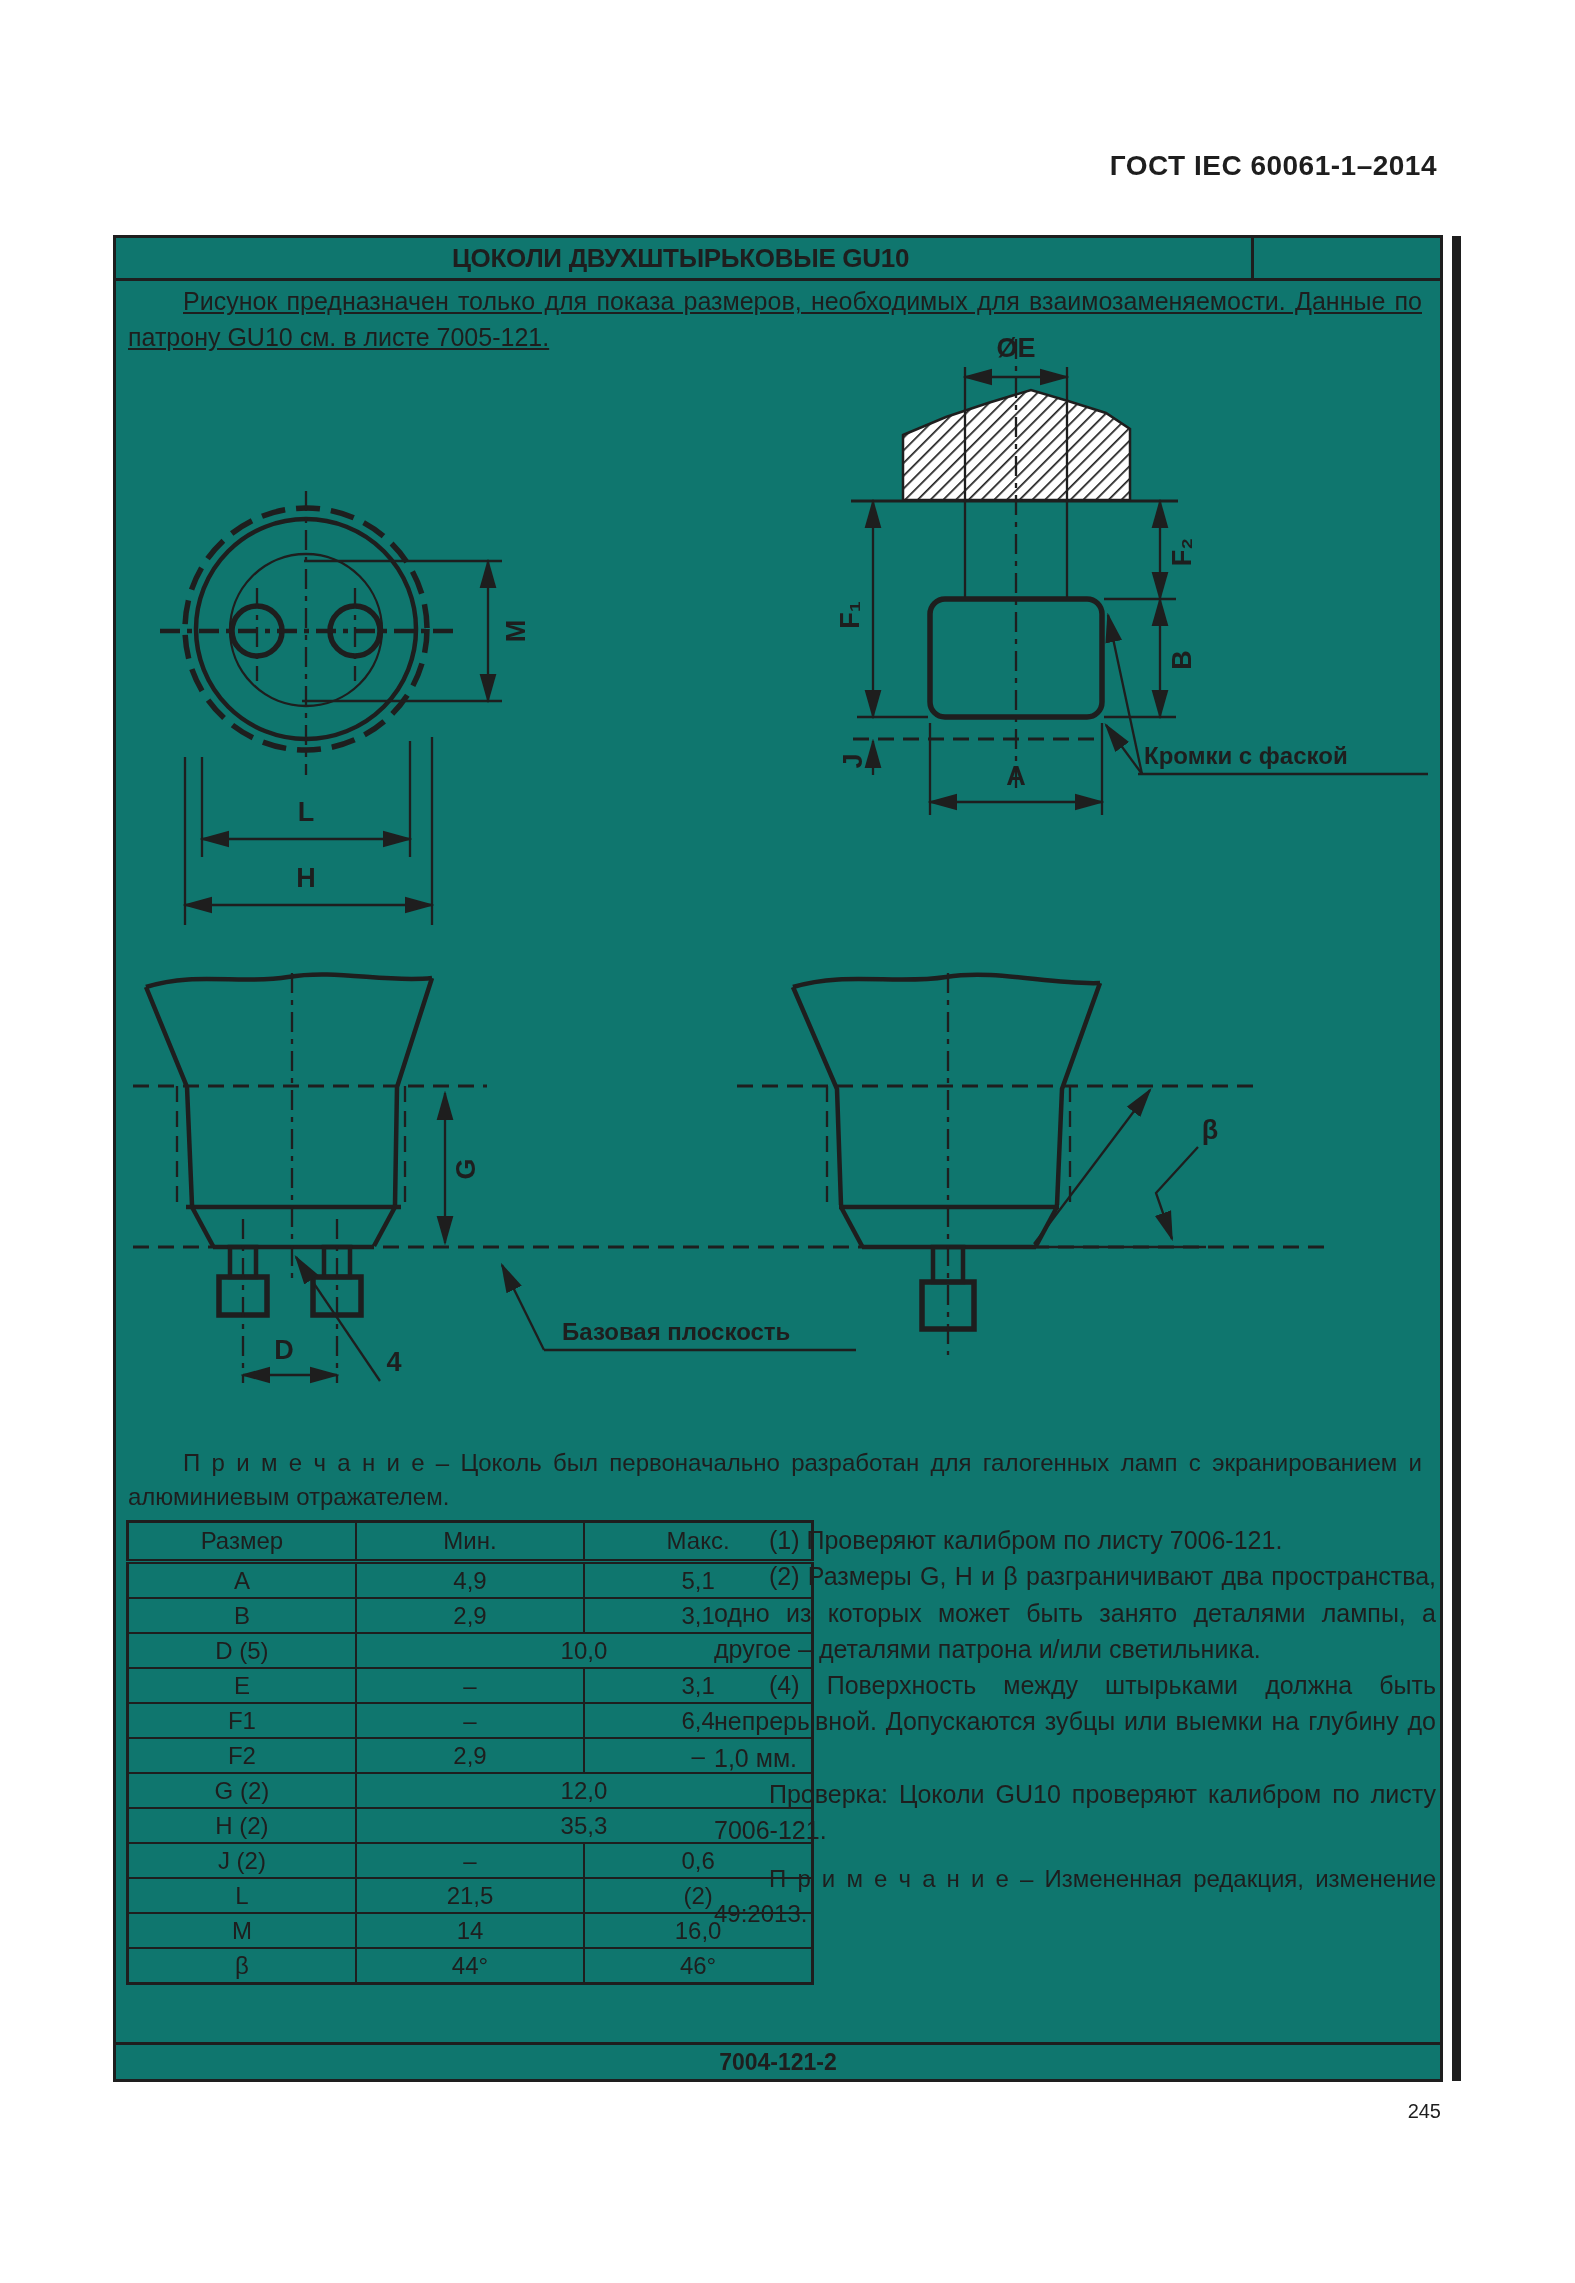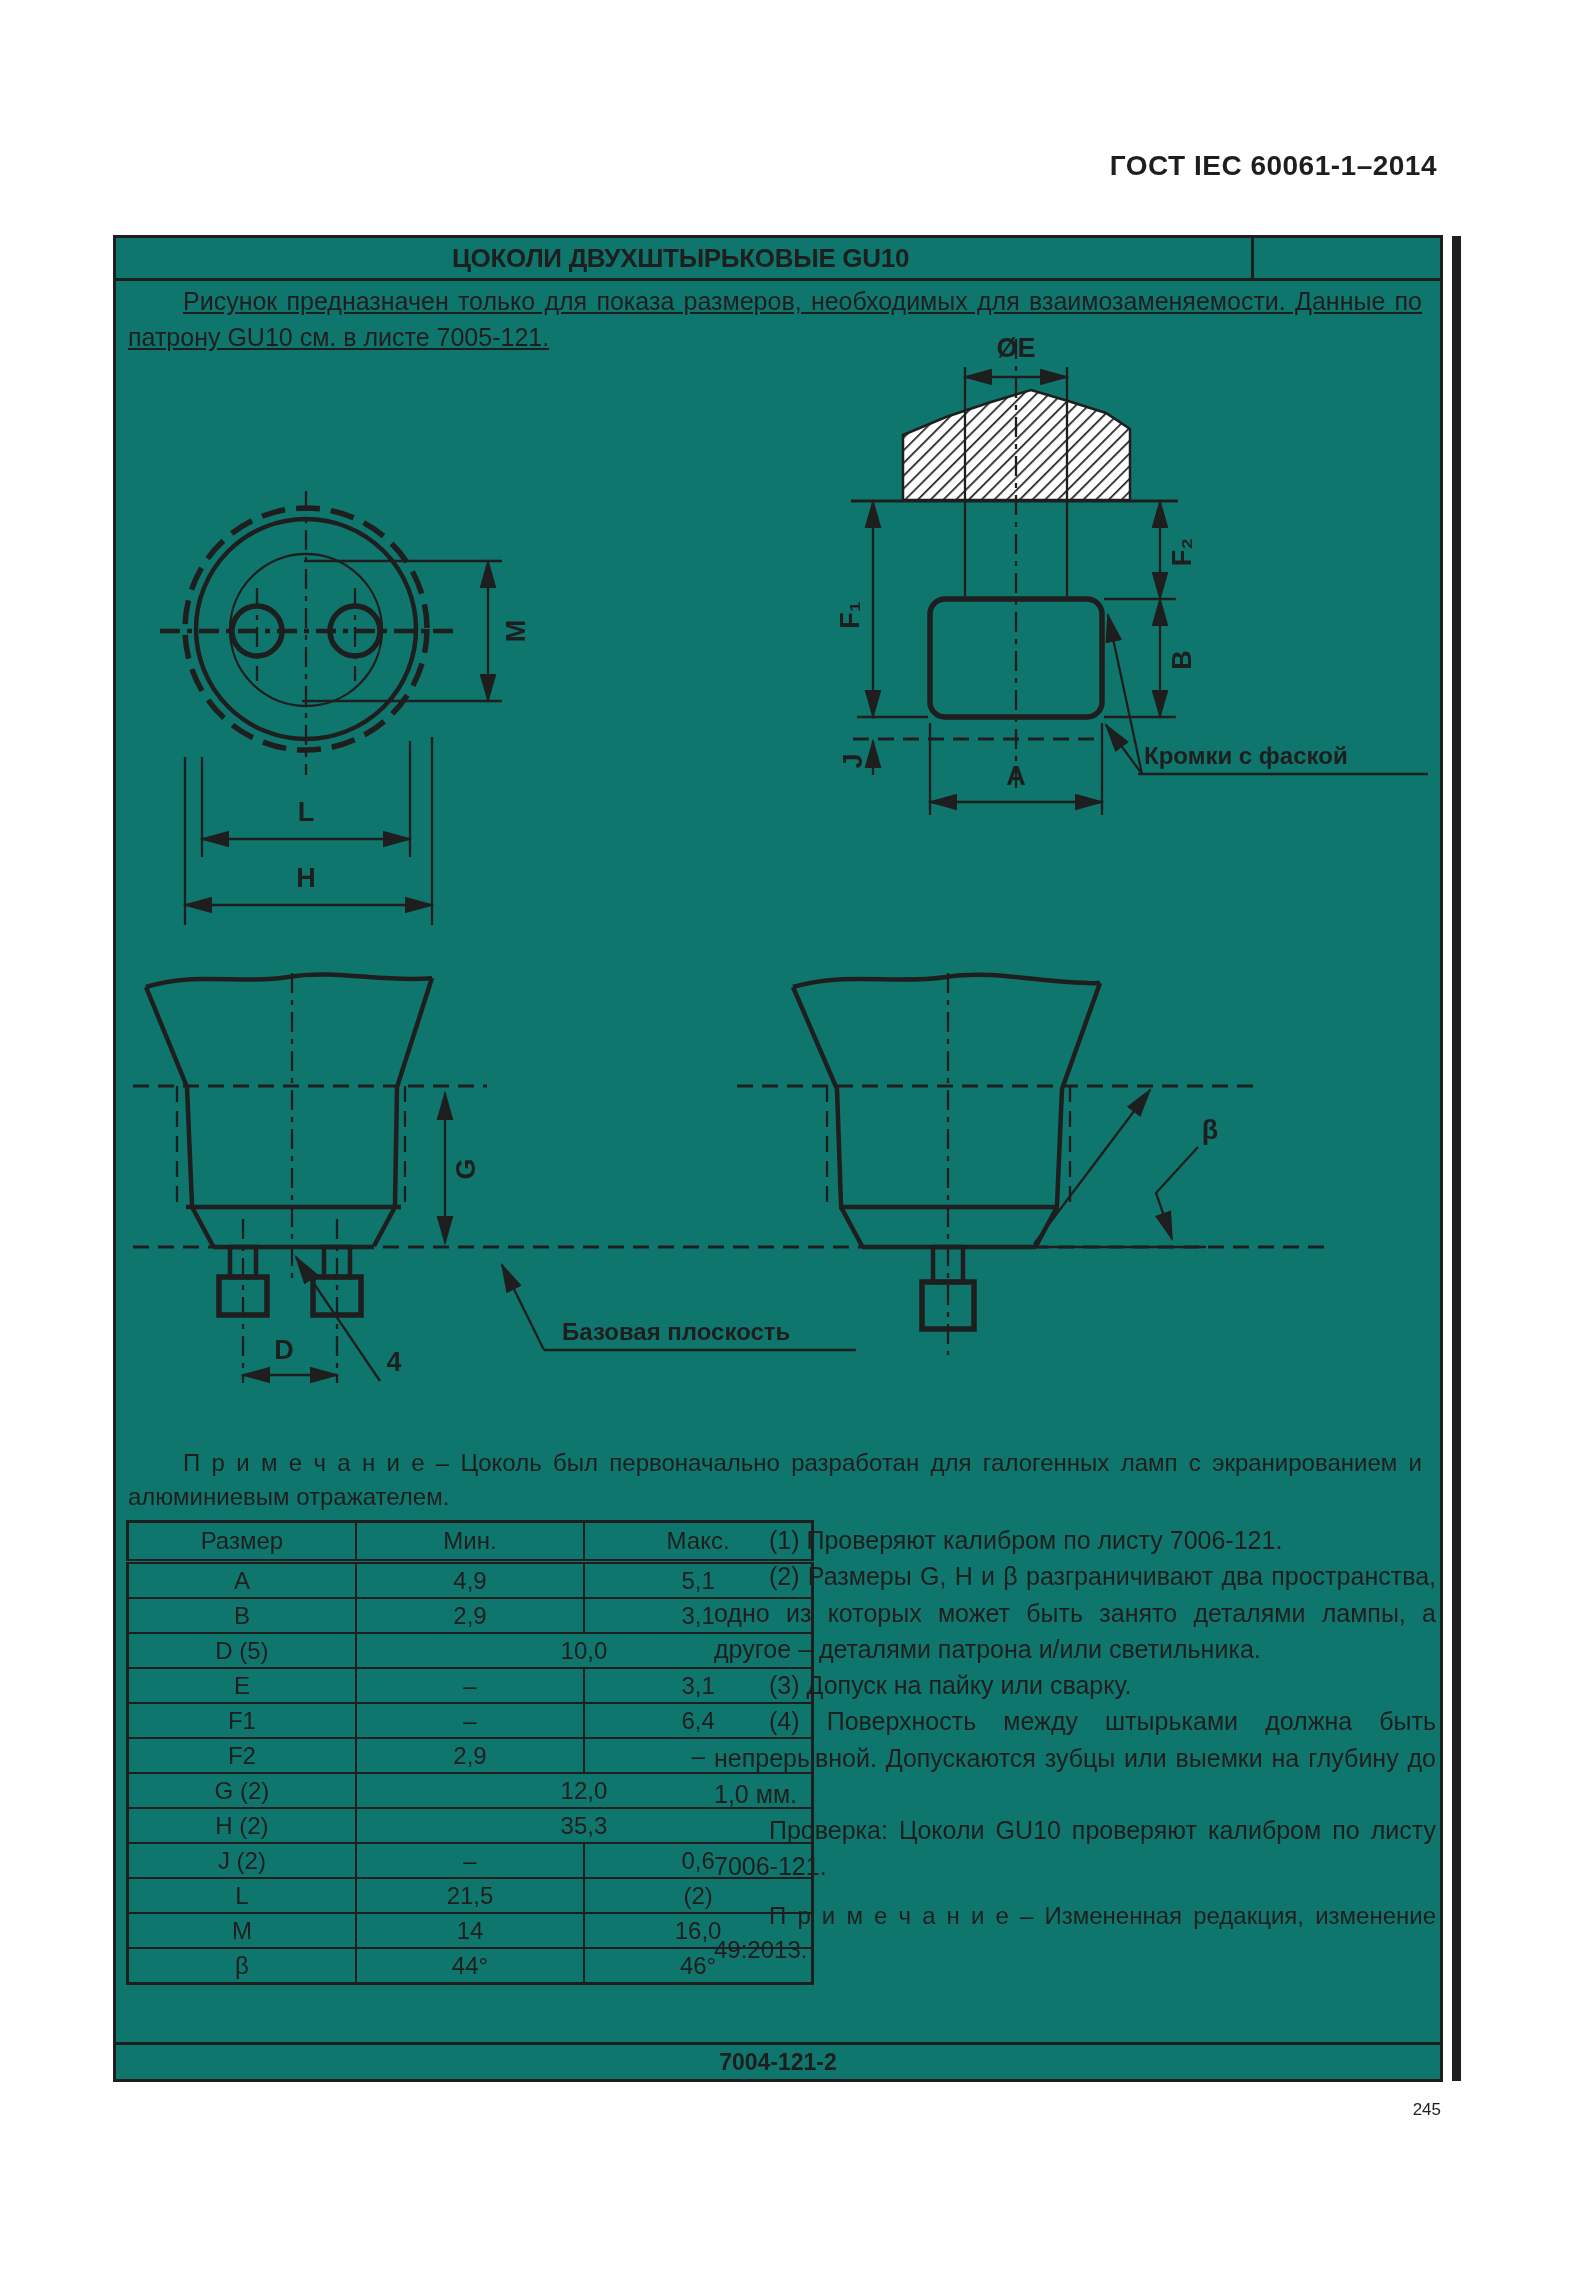--- a/index.html
+++ b/index.html
@@ -25,21 +25,21 @@
   .lbls{font:bold 24px "Liberation Sans",sans-serif;fill:#1e1e1e;stroke:none;}
   .wfill{fill:#ffffff;}
   .note-under{position:absolute;left:12px;top:1208px;width:1294px;font-size:24px;line-height:1.42;text-align:justify;text-indent:55px;margin:0;}
   .dim-table{position:absolute;left:10px;top:1282px;border-collapse:collapse;border:3px solid #1e1e1e;table-layout:fixed;width:688px;}
   .dim-table th,.dim-table td{border:2px solid #1e1e1e;text-align:center;font-size:24px;font-weight:normal;height:33px;padding:0 2px;}
   .dim-table th{border-bottom:5px double #1e1e1e;height:36px;}
   .notes-col{position:absolute;left:598px;top:1284px;width:722px;}
   .notes-col p{margin:0;font-size:25px;line-height:1.45;text-align:justify;text-indent:55px;}
   .notes-col p.amendment{margin-top:14px;font-size:24px;}
   .footer-row{position:absolute;left:0;bottom:0;width:100%;height:34px;border-top:3px solid #1e1e1e;text-align:center;font-weight:bold;font-size:23px;line-height:34px;}
-  .page-number{position:absolute;top:2100px;right:134px;font-size:17px;margin-left:23px;}
+  .page-number{position:absolute;top:2100px;right:134px;font-size:20px;margin-left:23px;}
 </style>
 </head>
 <body>
 
 <div class="gost-header">ГОСТ IEC 60061-1–2014</div>
 
 <div class="edge-bar"></div>
 
 <div class="main-box">
 
@@ -266,21 +266,20 @@
           <td>β</td>
           <td>44°</td>
           <td>46°</td>
         </tr>
     </tbody>
   </table>
 
   <div class="notes-col">
     <p>(1) Проверяют калибром по листу 7006-121.</p>
     <p>(2) Размеры G, H и β разграничивают два пространства, одно из которых может быть занято деталями лампы, а другое – деталями патрона и/или светильника.</p>
-    <p>(3) Допуск на пайку или сварку.</p>
     <p>(4) Поверхность между штырьками должна быть непрерывной. Допускаются зубцы или выемки на глубину до 1,0 мм.</p>
     <p>Проверка: Цоколи GU10 проверяют калибром по листу 7006-121.</p>
     <p class="amendment">П р и м е ч а н и е  –  Измененная редакция, изменение 49:2013.</p>
   </div>
 
   <div class="footer-row">7004-121-2</div>
 </div>
 
 <div class="page-number">245</div>
 

